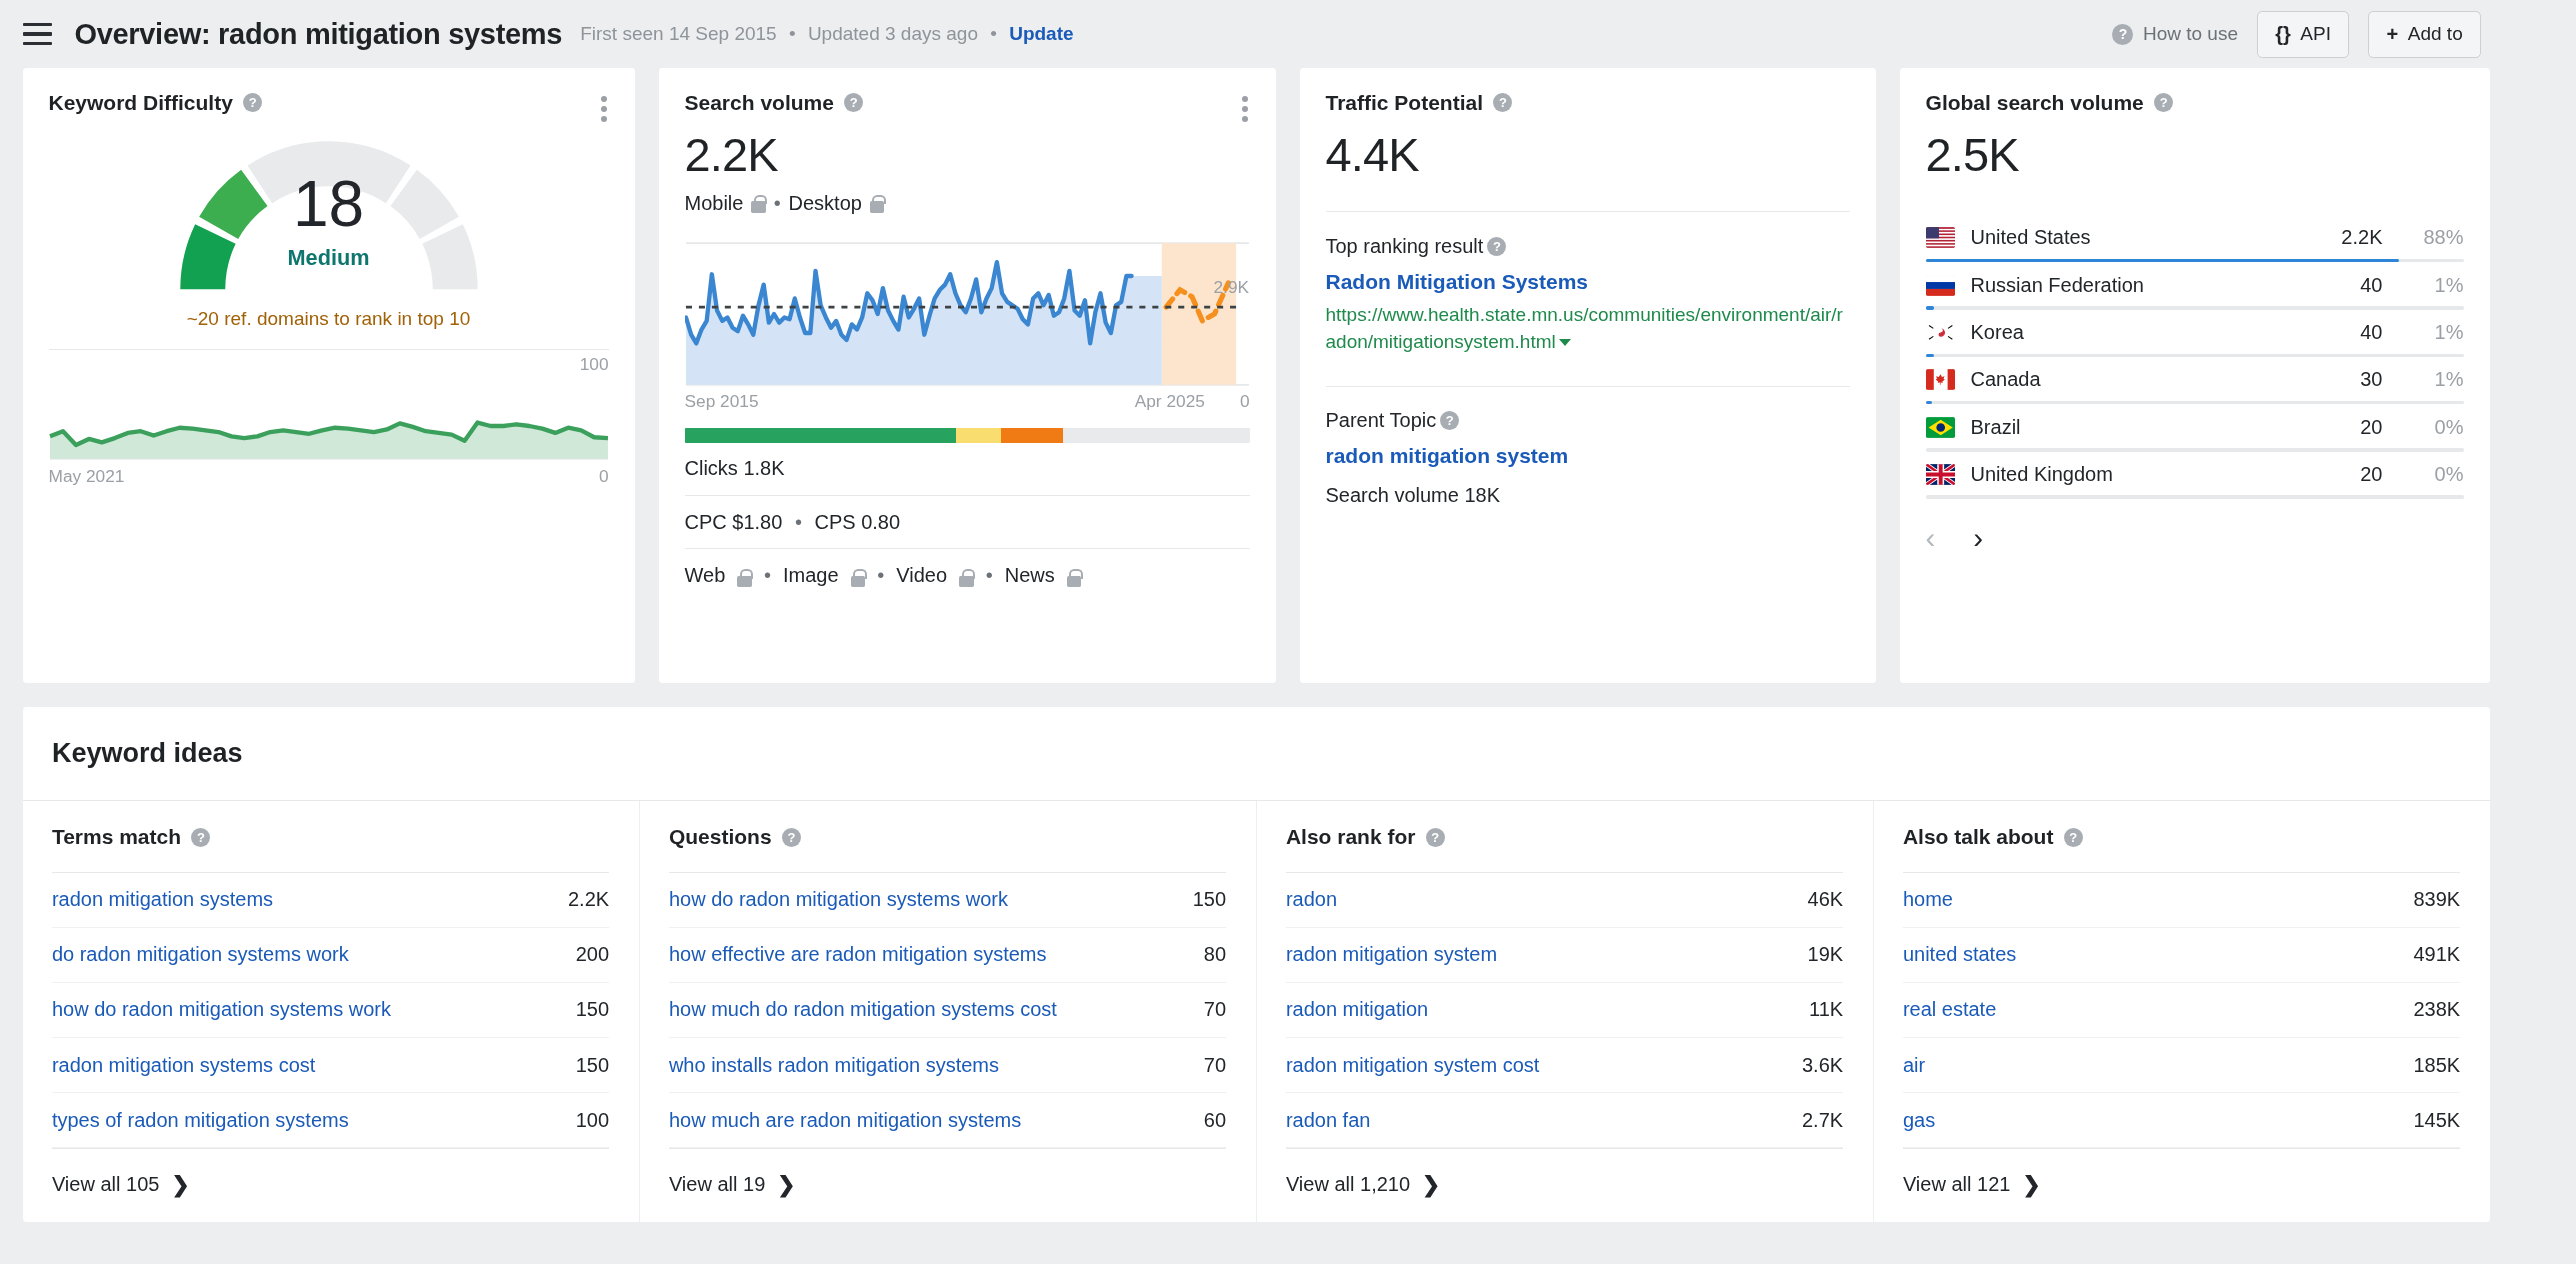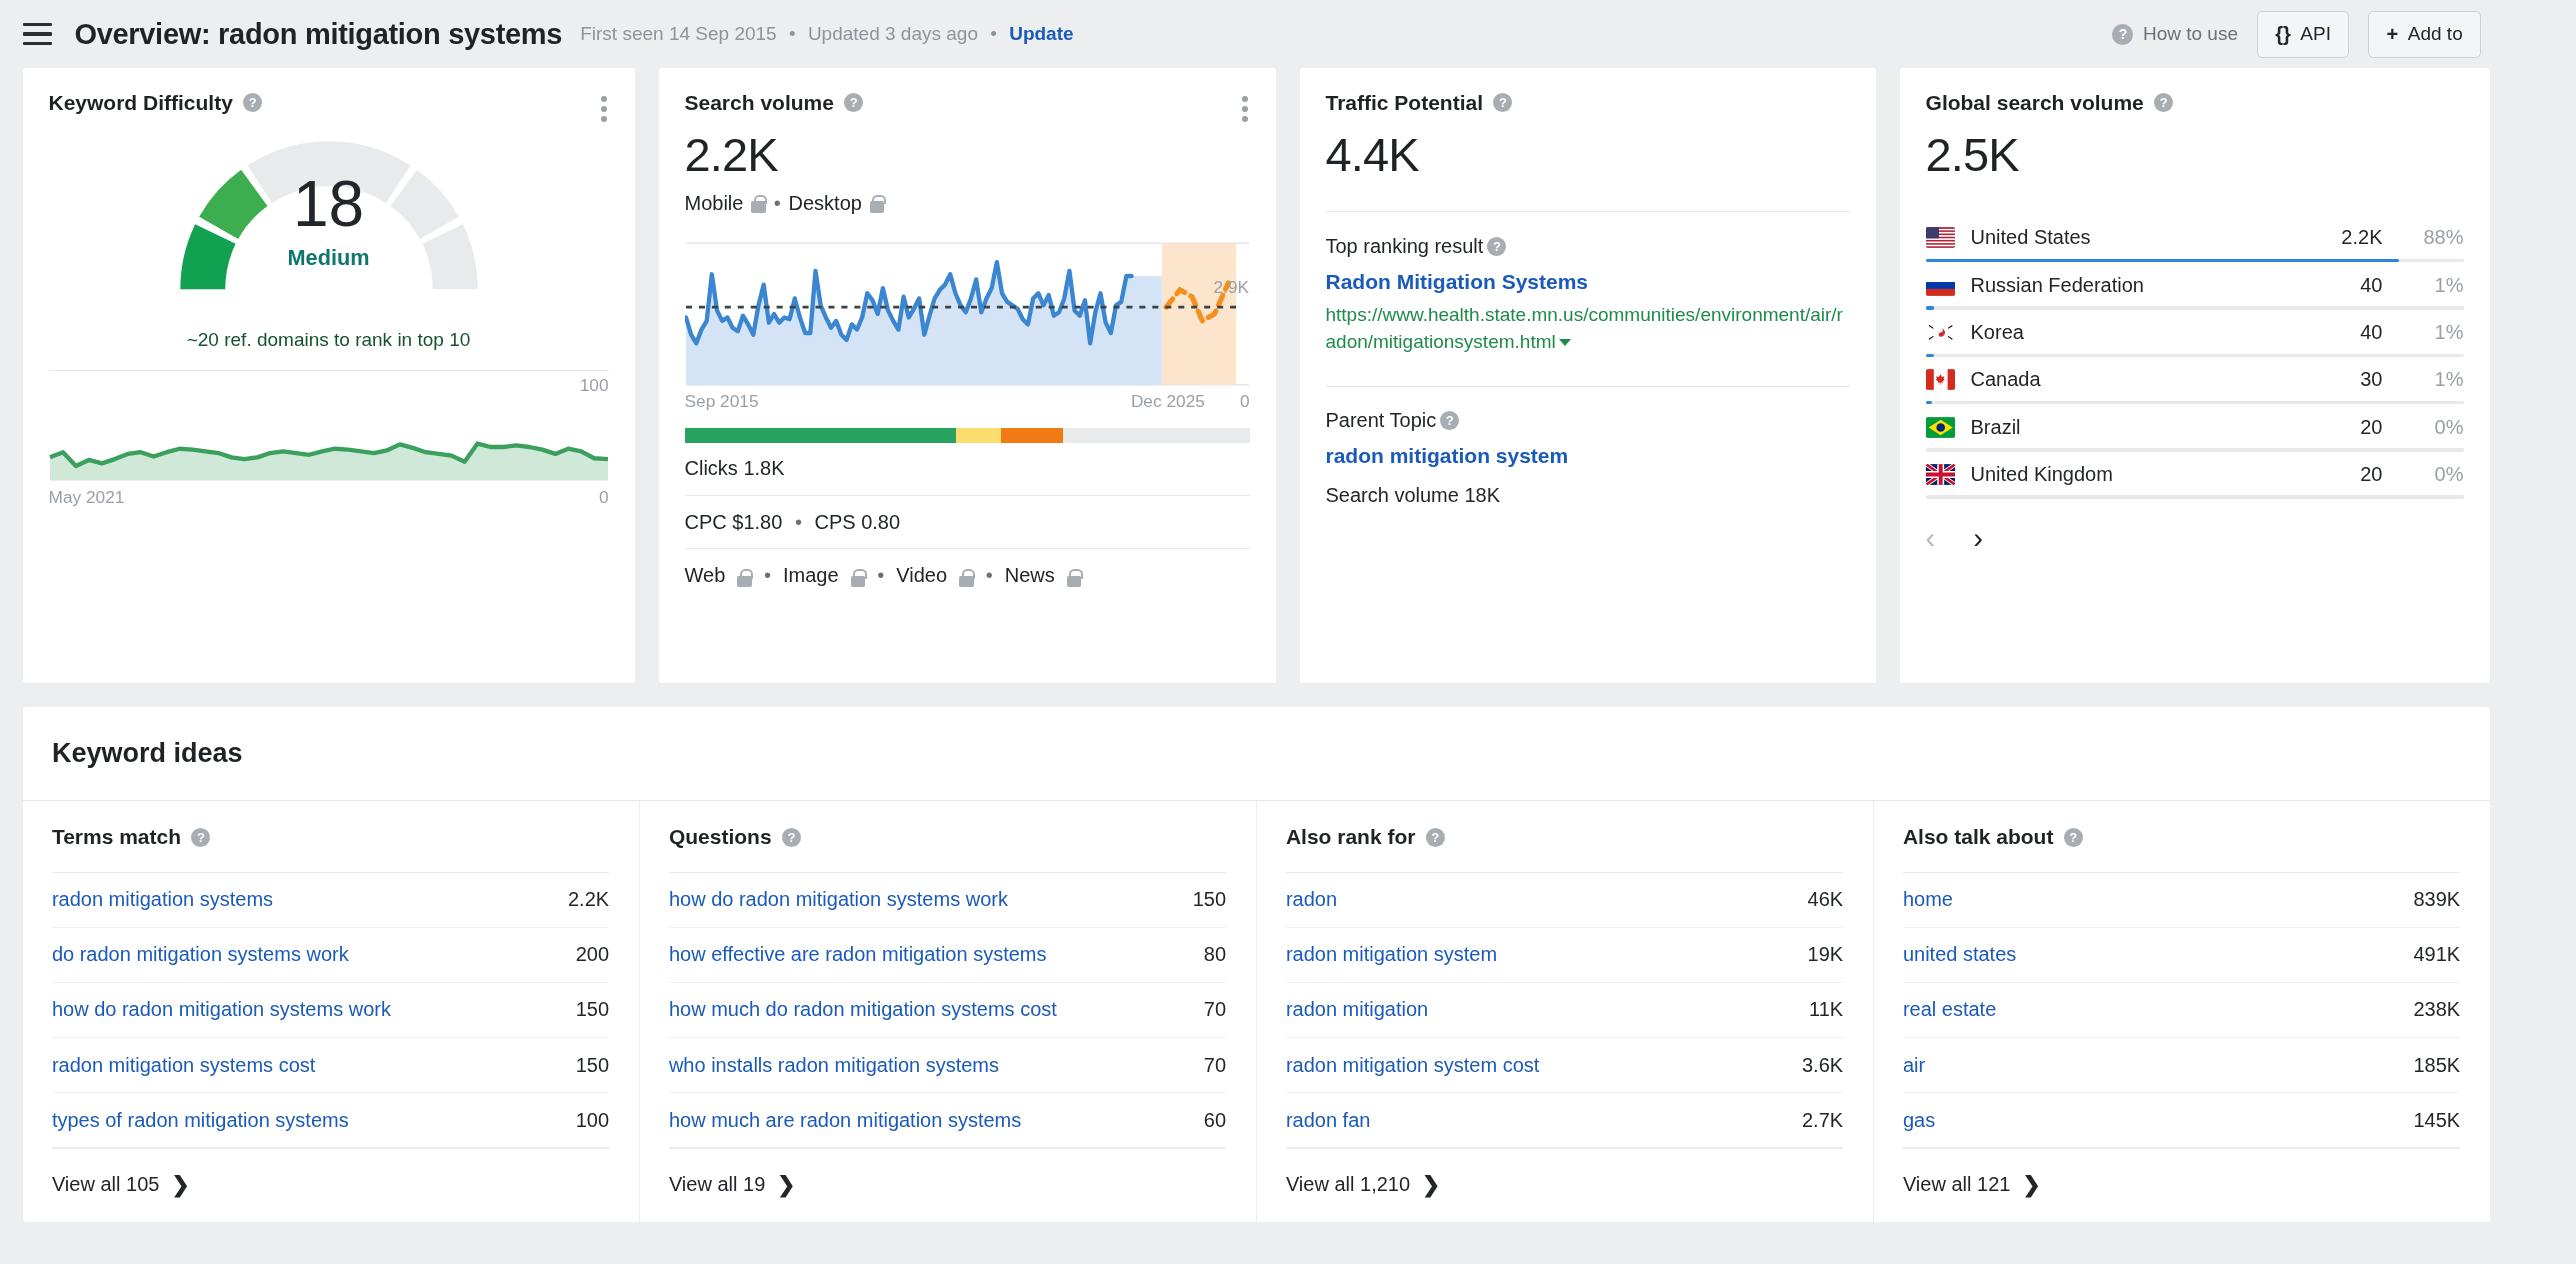--- a/index.html
+++ b/index.html
@@ -48,21 +48,21 @@
                 font-weight: bold; color: #1f2326; }
   .kebab { position: absolute; right: 24px; top: 24px; display: flex; flex-direction: column;
            gap: 4.3px; cursor: pointer; padding: 3.5px; }
   .kebab i { width: 6px; height: 6px; border-radius: 50%; background: #9aa0a6; display: block; }
   .bignum { font-size: 47px; font-weight: 300; color: #1f2326; margin-top: 14px; letter-spacing: -0.9px; line-height: 1.1; }
 
   
   .gauge-wrap { display: flex; flex-direction: column; align-items: center; margin-top: 3.5px; }
   .gauge-num { font-size: 64px; font-weight: 300; color: #22262a; line-height: 1; }
   .gauge-label { font-size: 21.7px; font-weight: bold; color: #0f766e; margin-top: 8.7px; }
-  .gauge-sub { font-size: 19px; color: #14532d; margin-top: 26px; }
+  .gauge-sub { font-size: 19px; color: #a16207; margin-top: 5px; }
   .gauge-svg-holder { position: relative; width: 320px; height: 185px; }
   .gauge-center { position: absolute; left: 0; right: 0; top: 54px; text-align: center; }
 
   .kd-chart { margin-top: 19px; border-top: 0.9px solid #e6e8ea; padding-top: 3.5px; position: relative; }
   .axis-lbl { font-size: 17.3px; color: #9aa0a6; }
   .kd-top { display: flex; justify-content: flex-end; }
   .kd-bottom { display: flex; justify-content: space-between; margin-top: 1.7px; }
 
   
   .devices { font-size: 20px; color: #22262a; margin-top: 12px; display: flex;
@@ -225,21 +225,21 @@
           <rect x="551" y="6" width="86" height="164" fill="#fde5cd"></rect>
           <path d="M0,92 L6,112 L12,122 L18,106 L24,96 L30,42 L36,84 L42,96 L48,92 L54,104 L60,108 L66,90 L72,100 L78,112 L84,78 L90,54 L96,98 L102,88 L108,98 L114,92 L120,94 L126,70 L132,92 L138,110 L144,110 L150,38 L156,78 L162,92 L168,104 L174,96 L180,112 L186,118 L192,100 L198,106 L204,92 L210,64 L216,72 L222,88 L228,58 L234,84 L240,96 L246,106 L252,68 L258,92 L264,82 L270,70 L276,112 L282,90 L288,70 L294,60 L300,54 L306,42 L312,64 L318,78 L324,86 L330,70 L336,48 L342,86 L348,70 L354,58 L360,28 L366,64 L372,74 L378,78 L384,82 L390,94 L396,100 L402,70 L408,64 L414,78 L420,66 L426,90 L432,86 L438,70 L444,38 L450,84 L456,90 L462,72 L468,122 L474,86 L480,64 L486,98 L492,110 L498,78 L504,74 L510,44 L516,44 L551,44 L551,170 L0,170 Z" fill="#d4e4f6"></path>
           <path d="M0,92 L6,112 L12,122 L18,106 L24,96 L30,42 L36,84 L42,96 L48,92 L54,104 L60,108 L66,90 L72,100 L78,112 L84,78 L90,54 L96,98 L102,88 L108,98 L114,92 L120,94 L126,70 L132,92 L138,110 L144,110 L150,38 L156,78 L162,92 L168,104 L174,96 L180,112 L186,118 L192,100 L198,106 L204,92 L210,64 L216,72 L222,88 L228,58 L234,84 L240,96 L246,106 L252,68 L258,92 L264,82 L270,70 L276,112 L282,90 L288,70 L294,60 L300,54 L306,42 L312,64 L318,78 L324,86 L330,70 L336,48 L342,86 L348,70 L354,58 L360,28 L366,64 L372,74 L378,78 L384,82 L390,94 L396,100 L402,70 L408,64 L414,78 L420,66 L426,90 L432,86 L438,70 L444,38 L450,84 L456,90 L462,72 L468,122 L474,86 L480,64 L486,98 L492,110 L498,78 L504,74 L510,44 L516,44" fill="none" stroke="#3b86d0" stroke-width="5" stroke-linejoin="round" stroke-linecap="round"></path>
           <path d="M556,80 L572,60 L586,68 L598,96 L612,88 L628,52" fill="none" stroke="#f5901e" stroke-width="6" stroke-dasharray="12 8" stroke-linecap="round"></path>
           <line x1="0" y1="80" x2="637" y2="80" stroke="#3d4245" stroke-width="3" stroke-dasharray="7 8"></line>
           <text x="652" y="64" text-anchor="end" font-family="Liberation Sans, sans-serif" font-size="20" fill="#9aa0a6">2.9K</text>
         </svg>
         <div class="kd-bottom">
           <span class="axis-lbl">Sep 2015</span>
           <span style="display:flex;gap:35px">
-            <span class="axis-lbl">Dec 2025</span>
+            <span class="axis-lbl">Apr 2025</span>
             <span class="axis-lbl">0</span>
           </span>
         </div>
       </div>
 
       <div class="sv-bar">
         <span style="width:48%;background:#27a35f"></span>
         <span style="width:8%;background:#f9dd6e"></span>
         <span style="width:11%;background:#f07a13"></span>
         <span style="width:33%;background:#e8eaec"></span>

